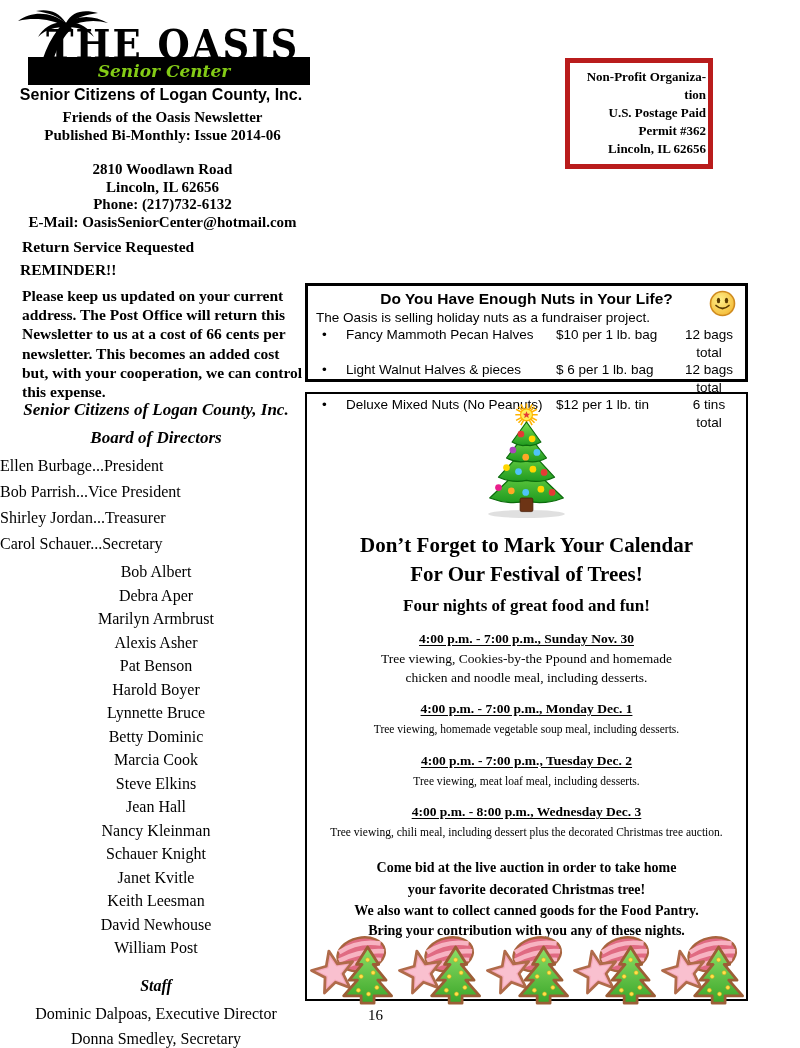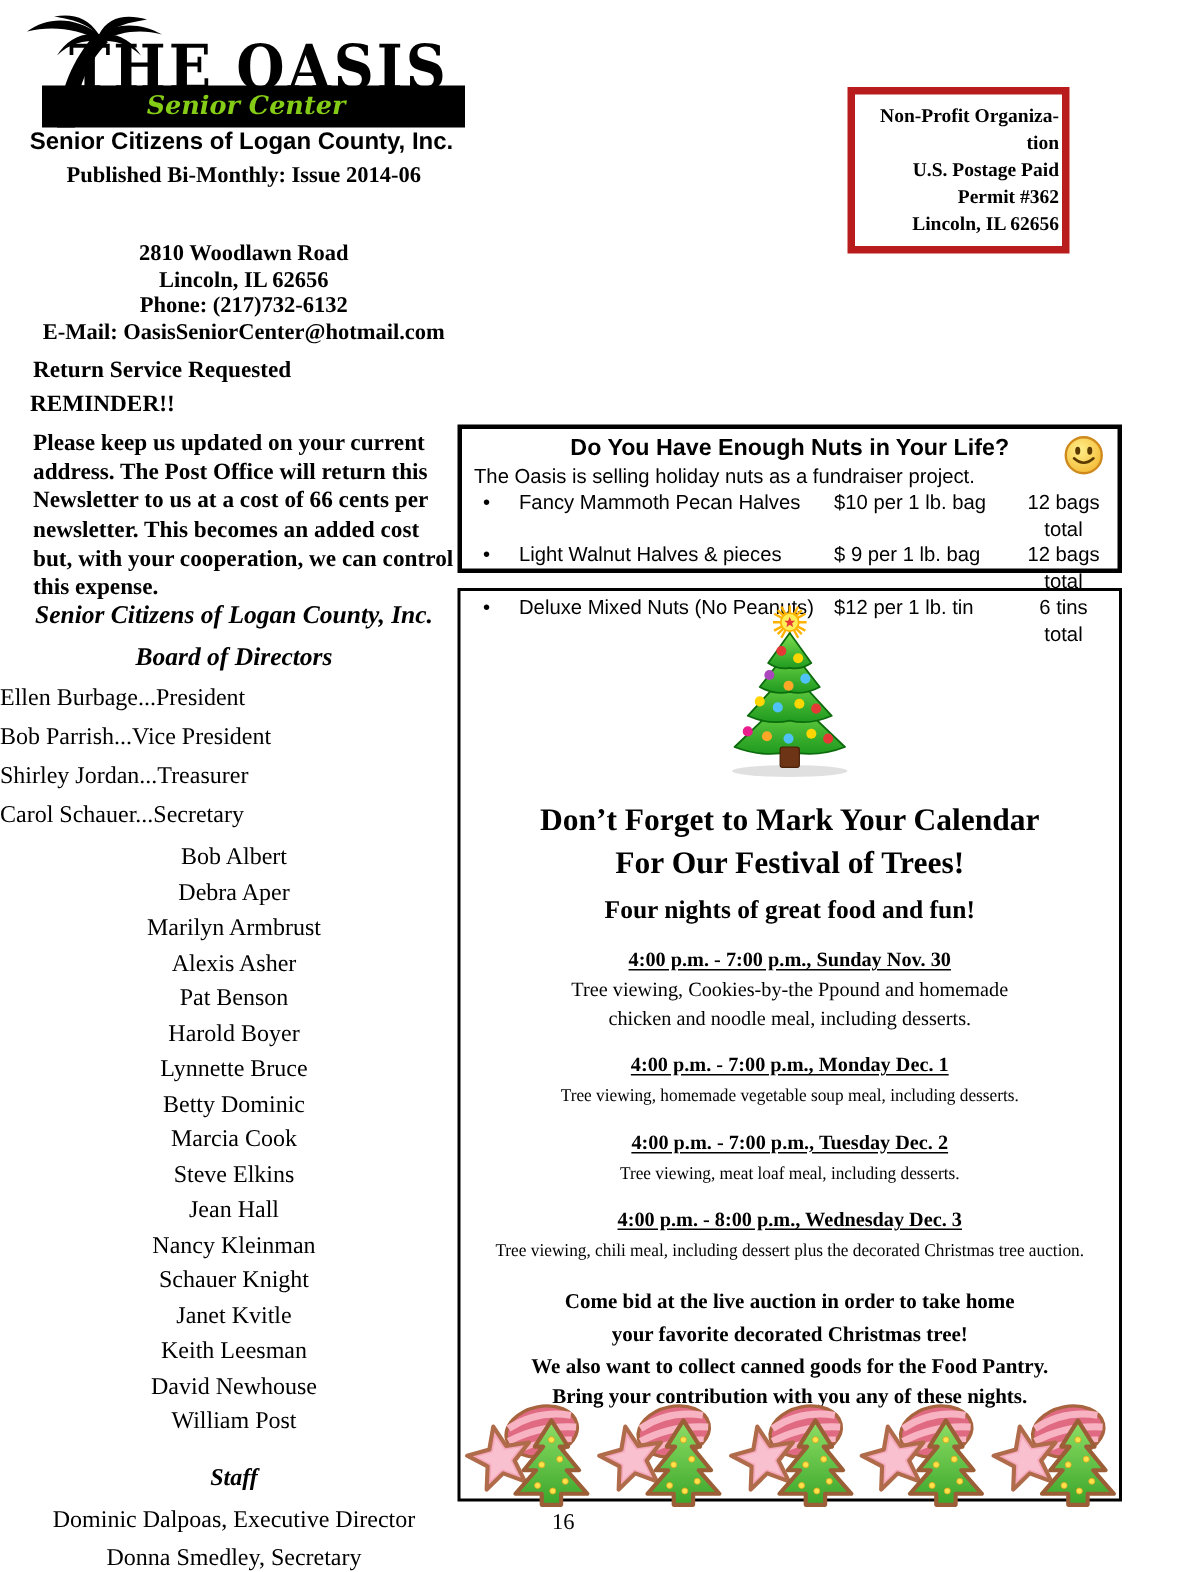--- a/index.html
+++ b/index.html
@@ -168,20 +168,21 @@
       </g>
     </svg>
     <div class="logo-title">THE OASIS</div>
     <div class="logo-banner">
       <span>Senior Center</span>
     </div>
     <div class="logo-org">Senior Citizens of Logan County, Inc.</div>
   </div>
 
   <div class="pub-info">
+      <div>Friends of the Oasis Newsletter</div>
       <div>Published Bi-Monthly: Issue 2014-06</div>
     </div>
   <div class="address">
       <div>2810 Woodlawn Road</div>
       <div>Lincoln, IL 62656</div>
       <div>Phone:  (217)732-6132</div>
       <div>E-Mail:  OasisSeniorCenter@hotmail.com</div>
     </div>
 
   <div class="postage">
@@ -240,21 +241,21 @@
     <div class="nuts-intro">The Oasis is selling holiday nuts as a fundraiser project.</div>
     <div class="nuts-row">
       <span class="bullet">•</span>
       <span>Fancy Mammoth Pecan Halves</span>
       <span>$10 per 1 lb. bag</span>
       <span class="qty">12 bags total</span>
     </div>
     <div class="nuts-row">
       <span class="bullet">•</span>
       <span>Light Walnut Halves &amp; pieces</span>
-      <span>$ 9 per 1 lb. bag</span>
+      <span>$ 6 per 1 lb. bag</span>
       <span class="qty">12 bags total</span>
     </div>
     <div class="nuts-row">
       <span class="bullet">•</span>
       <span>Deluxe Mixed Nuts (No Peanuts)</span>
       <span>$12 per 1 lb. tin</span>
       <span class="qty">6 tins total</span>
     </div>
   </div>
 

